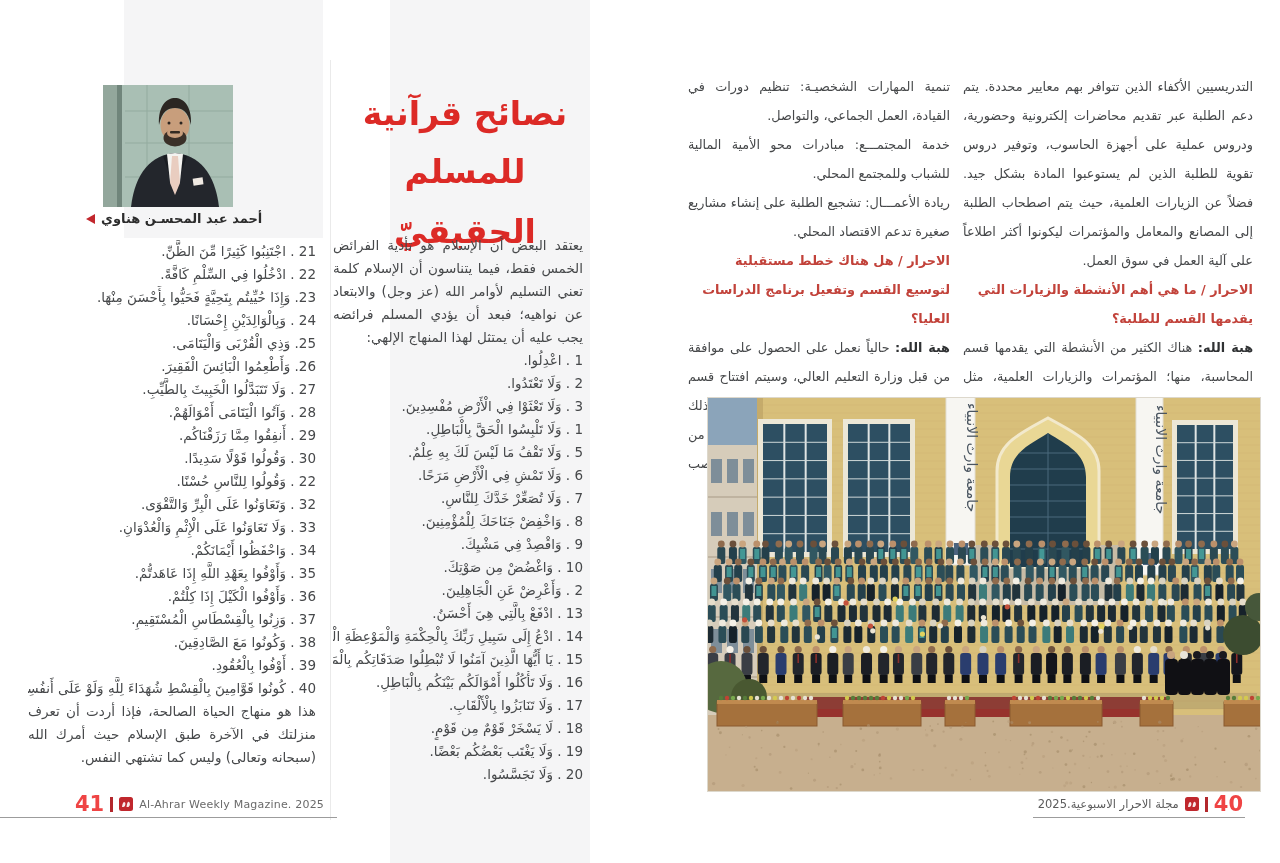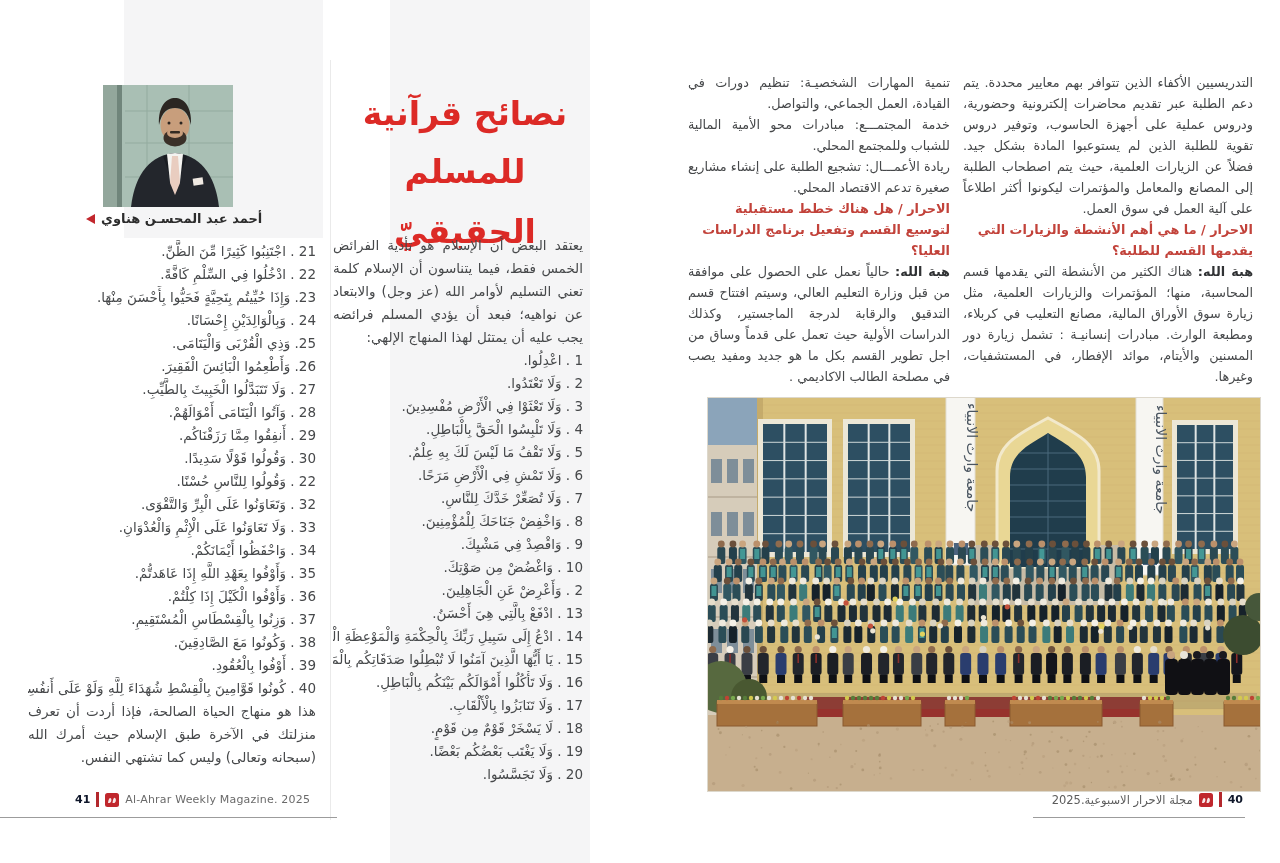--- a/index.html
+++ b/index.html
@@ -23,32 +23,32 @@
   .headline{position:absolute;left:345px;top:86px;width:240px;text-align:center;color:#dc2a26;font-weight:bold;direction:rtl;}
   .headline .l1{font-size:33px;line-height:56px;}
   .headline .l2{font-size:33px;line-height:60px;}
 
   
   .artcol{position:absolute;direction:rtl;color:#46484a;font-size:13.5px;line-height:23px;}
   .artcol p{margin:0;text-align:justify;}
   .li{height:23px;line-height:23px;overflow:hidden;white-space:nowrap;text-align:right;}
 
   
-  .ivcol{position:absolute;direction:rtl;color:#46484a;font-size:12.8px;line-height:21px;}
+  .ivcol{position:absolute;direction:rtl;color:#46484a;font-size:12.8px;line-height:29px;}
   .ivcol p{margin:0;text-align:justify;}
   .ivcol .pitem{margin:0;text-align:justify;}
   .qred{color:#c2423a;font-weight:bold;text-align:right !important;}
   .lead{font-weight:bold;color:#303234;}
 
   
   .gphoto{position:absolute;left:67px;top:397px;width:554px;height:395px;}
 
   
   .footer{position:absolute;display:flex;align-items:center;gap:6px;}
-  .pageno{font-size:11px;font-weight:bold;color:#0f172a;font-family:"DejaVu Sans",sans-serif;}
+  .pageno{font-size:21px;font-weight:bold;color:#ef4444;font-family:"DejaVu Sans",sans-serif;}
   .fbar{width:3px;height:15px;background:#b3282d;}
   .fbrand{font-size:11px;color:#6a6a6a;letter-spacing:.2px;}
   .fbrand.ar{direction:rtl;font-size:11.5px;color:#5c5c5c;}
   .fline{position:absolute;height:1px;background:#9c9c9c;}
 </style>
 </head>
 <body>
 
 <div class="spread">
 
@@ -92,21 +92,21 @@
       <div class="l1">نصائح قرآنية</div>
       <div class="l2">للمسلم الحقيقيّ</div>
     </div>
 
     <div class="artcol" style="left:333px;top:234px;width:250px;">
       <p>يعتقد البعض أن الإسلام هو تأدية الفرائض الخمس فقط، فيما يتناسون أن الإسلام كلمة تعني التسليم لأوامر الله (عز وجل) والابتعاد عن نواهيه؛ فبعد أن يؤدي المسلم فرائضه يجب عليه أن يمتثل لهذا المنهاج الإلهي:</p>
       <div>
           <div class="li">1 . اعْدِلُوا.</div>
           <div class="li">2 . وَلَا تَعْتَدُوا.</div>
           <div class="li">3 . وَلَا تَعْثَوْا فِي الْأَرْضِ مُفْسِدِينَ.</div>
-          <div class="li">4 . وَلَا تَلْبِسُوا الْحَقَّ بِالْبَاطِلِ.</div>
+          <div class="li">1 . وَلَا تَلْبِسُوا الْحَقَّ بِالْبَاطِلِ.</div>
           <div class="li">5 . وَلَا تَقْفُ مَا لَيْسَ لَكَ بِهِ عِلْمٌ.</div>
           <div class="li">6 . وَلَا تَمْشِ فِي الْأَرْضِ مَرَحًا.</div>
           <div class="li">7 . وَلَا تُصَعِّرْ خَدَّكَ لِلنَّاسِ.</div>
           <div class="li">8 . وَاخْفِضْ جَنَاحَكَ لِلْمُؤْمِنِينَ.</div>
           <div class="li">9 . وَاقْصِدْ فِي مَشْيِكَ.</div>
           <div class="li">10 . وَاغْضُضْ مِن صَوْتِكَ.</div>
           <div class="li">2 . وَأَعْرِضْ عَنِ الْجَاهِلِينَ.</div>
           <div class="li">13 . ادْفَعْ بِالَّتِي هِيَ أَحْسَنُ.</div>
           <div class="li">14 . ادْعُ إِلَى سَبِيلِ رَبِّكَ بِالْحِكْمَةِ وَالْمَوْعِظَةِ الْحَسَنَةِ.</div>
           <div class="li">15 . يَا أَيُّهَا الَّذِينَ آمَنُوا لَا تُبْطِلُوا صَدَقَاتِكُم بِالْمَنِّ وَالْأَذَى.</div>

